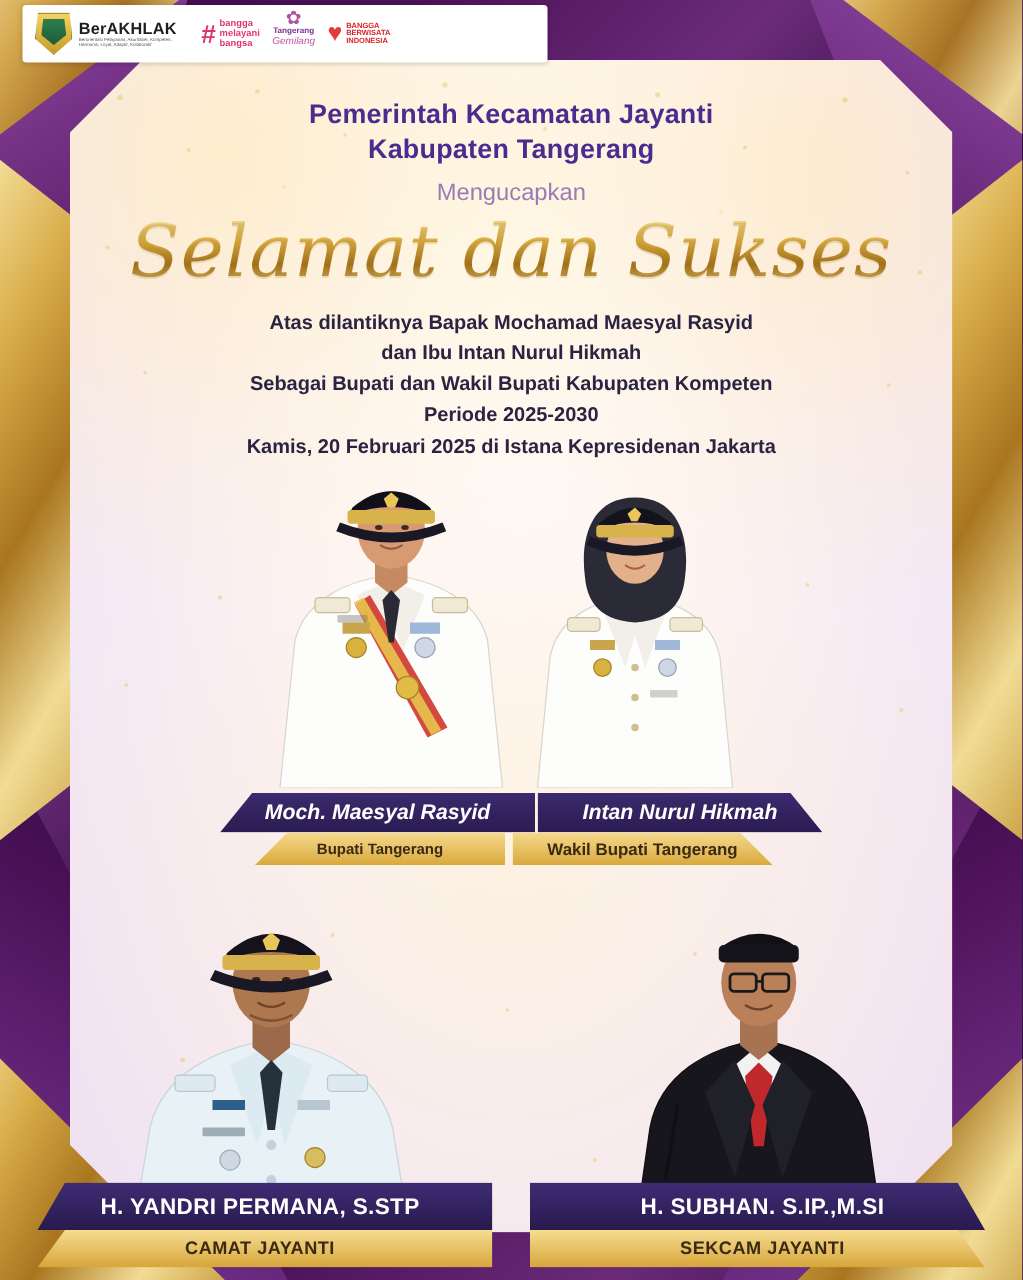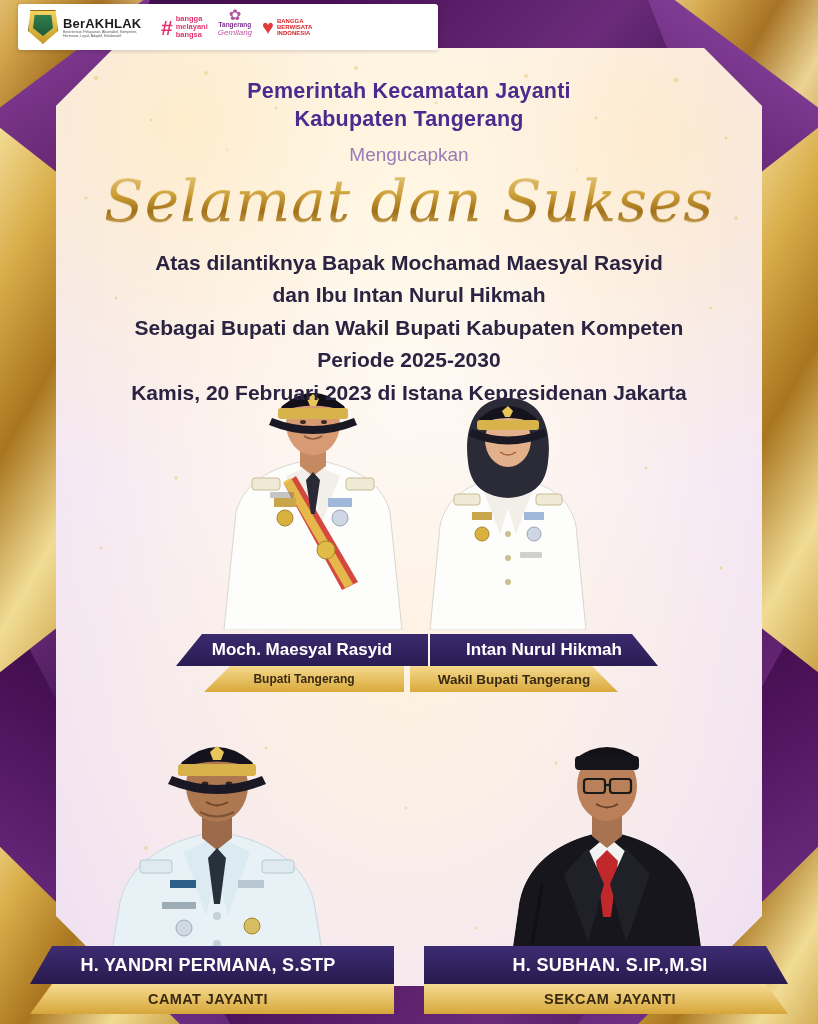--- a/index.html
+++ b/index.html
@@ -127,33 +127,33 @@
     line-height:1.15;
     background:linear-gradient(180deg,#f5dc9a 0%, #d8a83e 35%, #9a6a16 62%, #e6c濃 100%);
     background:linear-gradient(180deg,#f7e3a8 0%, #dcae44 38%, #a4711a 65%, #efd389 100%);
     -webkit-background-clip:text; background-clip:text; color:transparent;
     text-shadow:0 1px 0 rgba(150,110,20,.18);
     letter-spacing:1px;
   }
 
   .body-text {
     margin-top:12px;
-    font-size:21px; font-weight:bold; color:#2b2342; line-height:1.55;
+    font-size:16px; font-weight:bold; color:#2b2342; line-height:1.55;
   }
   .body-text div { white-space:nowrap; }
 
   
   .photos-top { position:absolute; left:0; right:0; top:372px; height:262px; z-index:9; }
   .ph { position:absolute; }
 
   .namebar { position:absolute; z-index:12; }
   .nb-main {
     background:linear-gradient(180deg,#3b2a6e 0%, #2a1c52 100%);
     color:#ffffff; font-weight:bold; text-align:center;
-    display:flex; align-items:center; justify-content:center;
+    display:flex; align-items:center; justify-content:center;font-style:italic;
   }
   .nb-sub {
     background:linear-gradient(180deg,#f5d98d 0%, #d9a93c 100%);
     color:#3a2a12; font-weight:bold; text-align:center;
     display:flex; align-items:center; justify-content:center;
   }
 
   .photos-bottom { position:absolute; left:0; right:0; top:700px; height:300px; z-index:9; }
 
   .bottom-bar { position:absolute; bottom:6px; left:0; right:0; height:72px; z-index:25; }
@@ -272,21 +272,21 @@
       <div>Pemerintah Kecamatan Jayanti</div>
       <div>Kabupaten Tangerang</div>
     </div>
     <div class="h-mengucapkan">Mengucapkan</div>
     <div class="h-selamat">Selamat dan Sukses</div>
     <div class="body-text">
       <div>Atas dilantiknya Bapak Mochamad Maesyal Rasyid</div>
       <div>dan Ibu Intan Nurul Hikmah</div>
       <div>Sebagai Bupati dan Wakil Bupati Kabupaten Kompeten</div>
       <div>Periode 2025-2030</div>
-      <div>Kamis, 20 Februari 2023 di Istana Kepresidenan Jakarta</div>
+      <div>Kamis, 20 Februari 2025 di Istana Kepresidenan Jakarta</div>
     </div>
   </div>
 
   <div class="photos-top">
 
     <svg class="ph" style="left:208px; top:0; width:210px; height:258px;" viewBox="0 0 210 258">
 
       <path d="M105 88 C 70 92, 36 108, 28 140 L 16 258 L 194 258 L 182 140 C 174 108, 140 92, 105 88 Z" fill="#fdfdfb" stroke="#d8d6cf" stroke-width="1"></path>
 
       <path d="M105 92 L 78 104 L 96 150 L 105 120 Z" fill="#f1efe8"></path>

